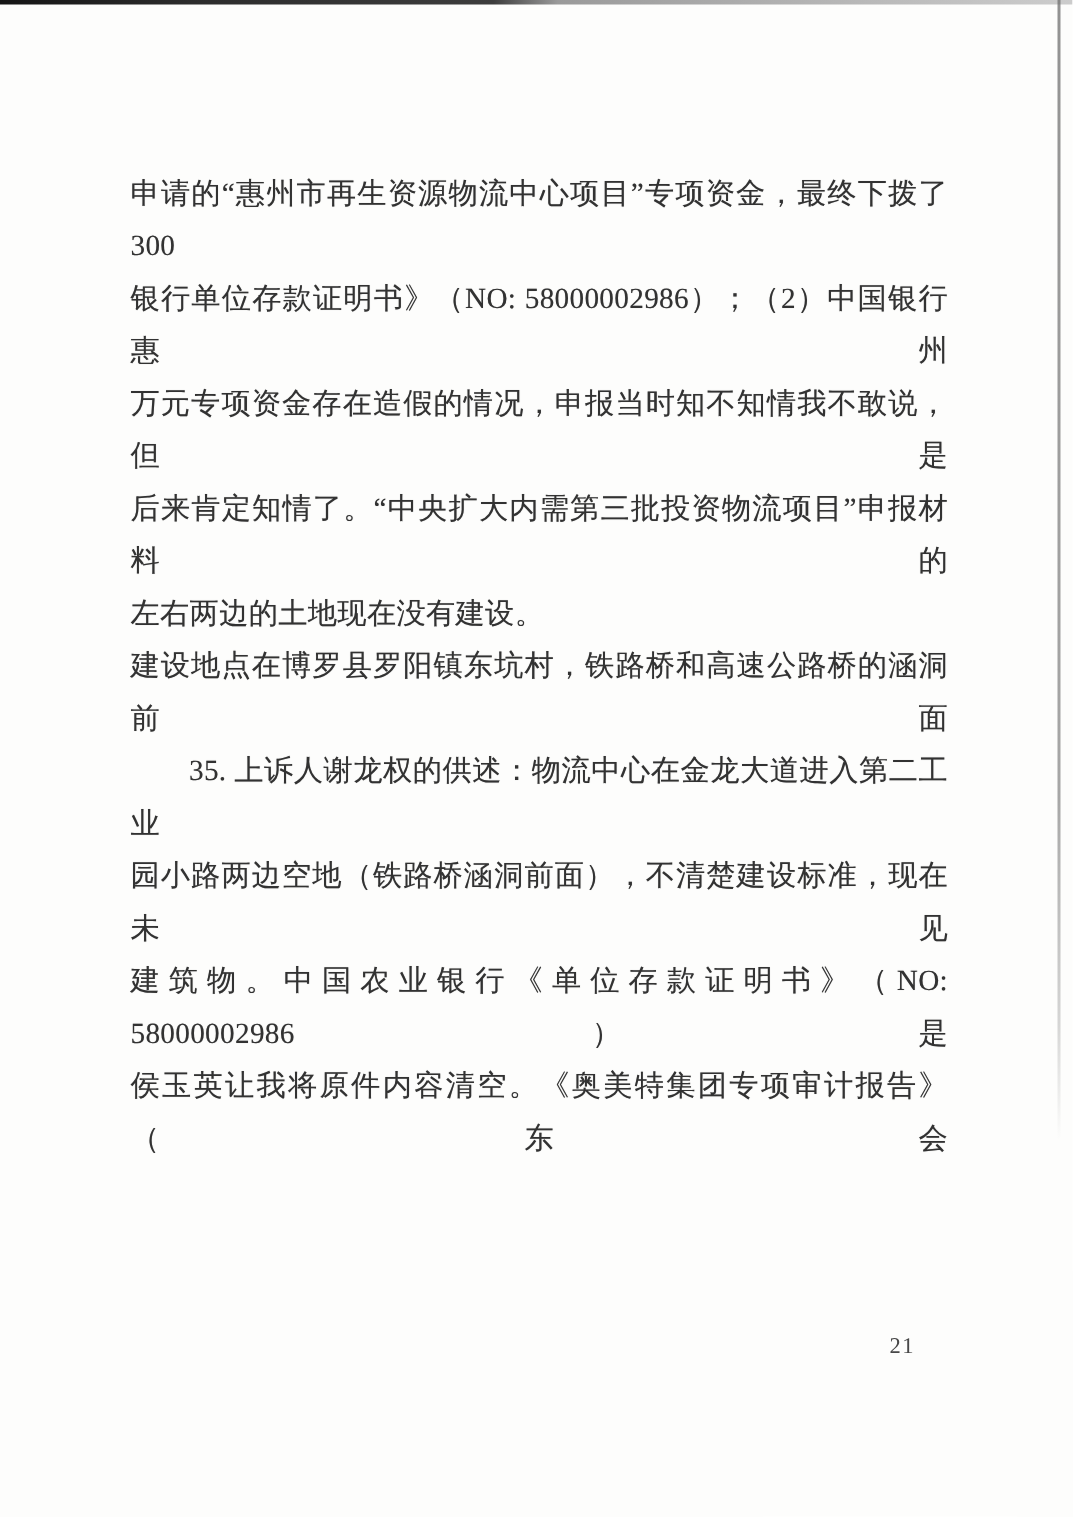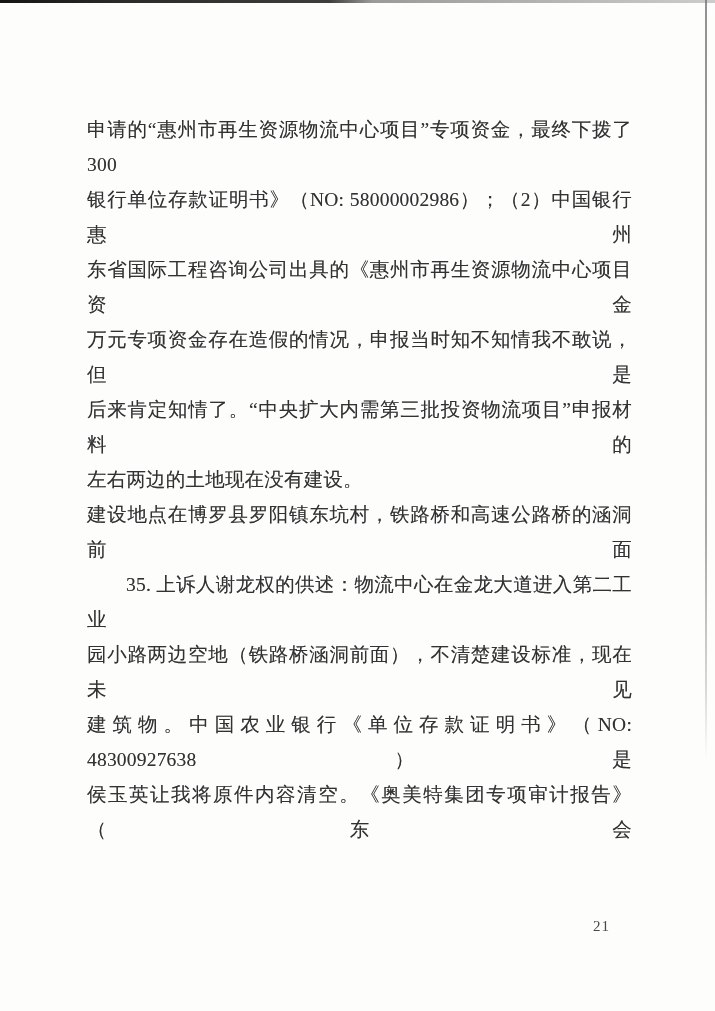--- a/index.html
+++ b/index.html
@@ -46,51 +46,50 @@
     white-space: nowrap;
     text-align: justify;
   }
   .line.j {
     white-space: normal;
     text-align-last: justify;
   }
   .line.indent { text-indent: 2em; }
   .page-number {
     position: absolute;
-    left: 593px; top: 916px;
+    left: 593px; top: 888px;
     font-size: 15px;
     line-height: 20px;
     color: #484848;
     letter-spacing: 1px;
   }
 </style>
 </head>
 <body>
 
 <div class="page">
 
   <div class="scan-top"></div>
   <div class="scan-right"></div>
 
   <div class="body-text">
 
     <div>
       <div class="line j">申请的“惠州市再生资源物流中心项目”专项资金，最终下拨了 300</div>
       <div class="line j">银行单位存款证明书》（NO: 58000002986）；（2）中国银行惠州</div>
-      <div class="line j">东省国际工程咨询公司出具的《惠州市再生资源物流中心项目资金</div>
       <div class="line j">万元专项资金存在造假的情况，申报当时知不知情我不敢说，但是</div>
       <div class="line j">后来肯定知情了。“中央扩大内需第三批投资物流项目”申报材料的</div>
       <div class="line">左右两边的土地现在没有建设。</div>
       <div class="line j">建设地点在博罗县罗阳镇东坑村，铁路桥和高速公路桥的涵洞前面</div>
     </div>
 
     <div>
       <div class="line j indent">35. 上诉人谢龙权的供述：物流中心在金龙大道进入第二工业</div>
       <div class="line j">园小路两边空地（铁路桥涵洞前面），不清楚建设标准，现在未见</div>
-      <div class="line j">建筑物。中国农业银行《单位存款证明书》（NO: 48300927638）是</div>
+      <div class="line j">建筑物。中国农业银行《单位存款证明书》（NO: 58000002986）是</div>
       <div class="line j">侯玉英让我将原件内容清空。《奥美特集团专项审计报告》（东会</div>
 
     </div>
 
   </div>
 
   <div class="page-number">21</div>
 
 </div>
 

